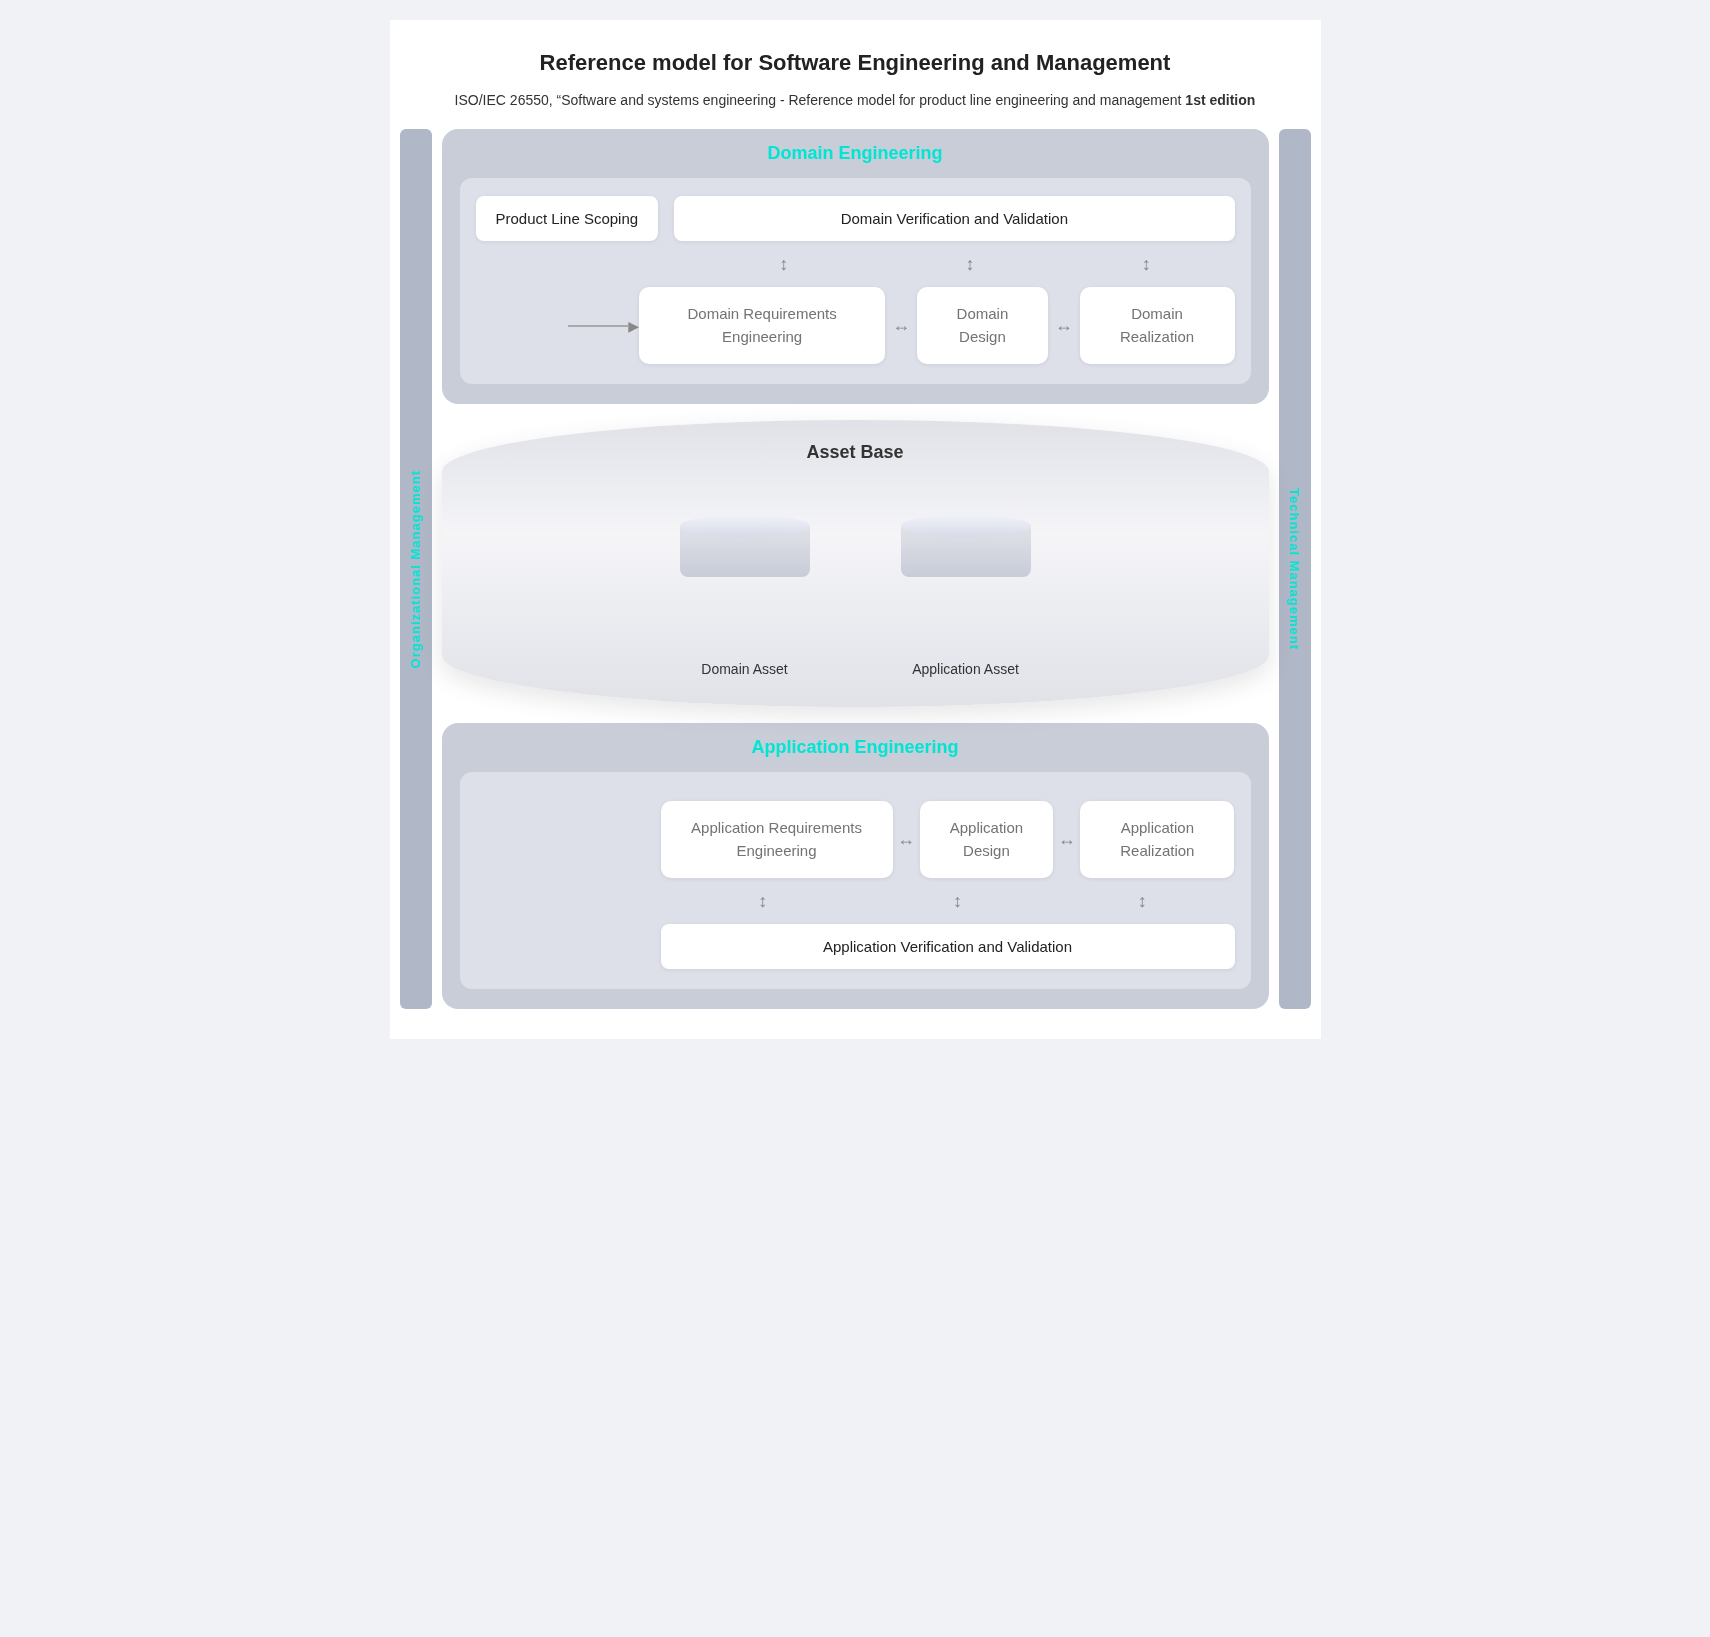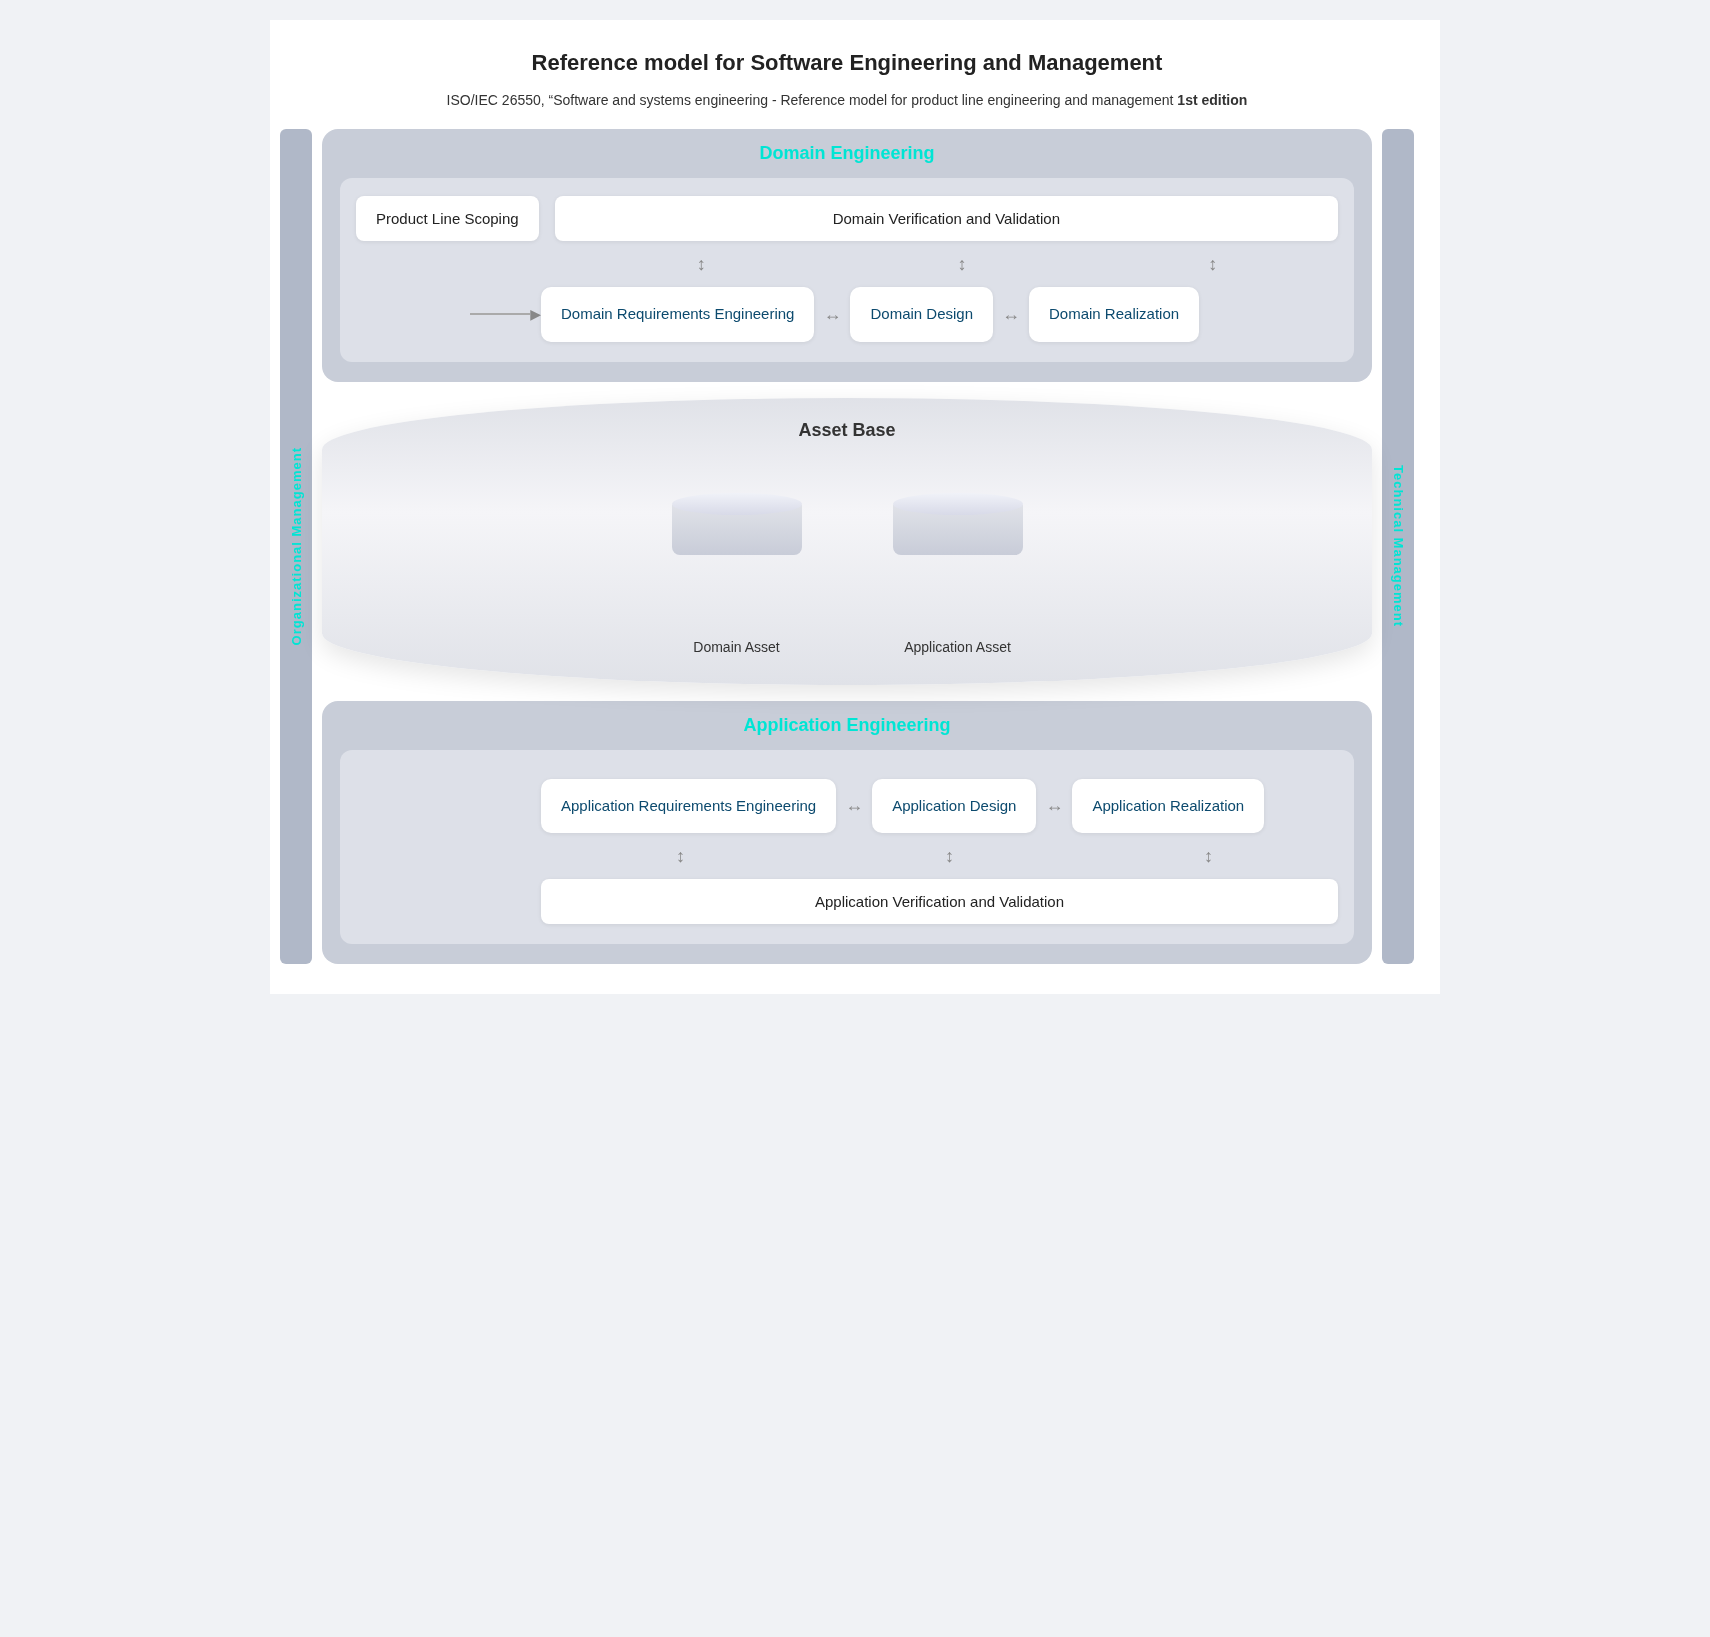--- a/index.html
+++ b/index.html
@@ -6,23 +6,23 @@
     body {
       font-family: 'Segoe UI', Arial, sans-serif;
       background: #f0f2f5;
       display: flex;
       justify-content: center;
       align-items: flex-start;
       min-height: 1637px;
       padding: 20px;
     }
     .page-wrapper {
-      width: 1170px;
+      width: 931px;
       background: #fff;
-      padding: 20px 26px 30px 10px;
+      padding: 20px 10px 30px 10px;
     }
     .main-title {
       text-align: center;
       font-size: 22px;
       font-weight: 600;
       color: #222;
       margin-bottom: 8px;
       padding: 10px 0 6px 0;
     }
     .subtitle {
@@ -117,21 +117,21 @@
       width: 36px;
       font-size: 18px;
       color: #888;
     }
     .box-process {
       background: #fff;
       border-radius: 10px;
       padding: 16px 20px;
       text-align: center;
       font-size: 15px;
-      color: #0c4a6e;
+      color: #737373;
       box-shadow: 0 1px 4px rgba(0,0,0,0.08);
       min-width: 140px;
       line-height: 1.5;
     }
     .ellipse-outer {
       width: 100%;
       background: linear-gradient(to bottom, #e0e2e8 0%, #f5f5f8 40%, #e0e2e8 100%);
       border-radius: 50% / 18%;
       display: flex;
       flex-direction: column;

